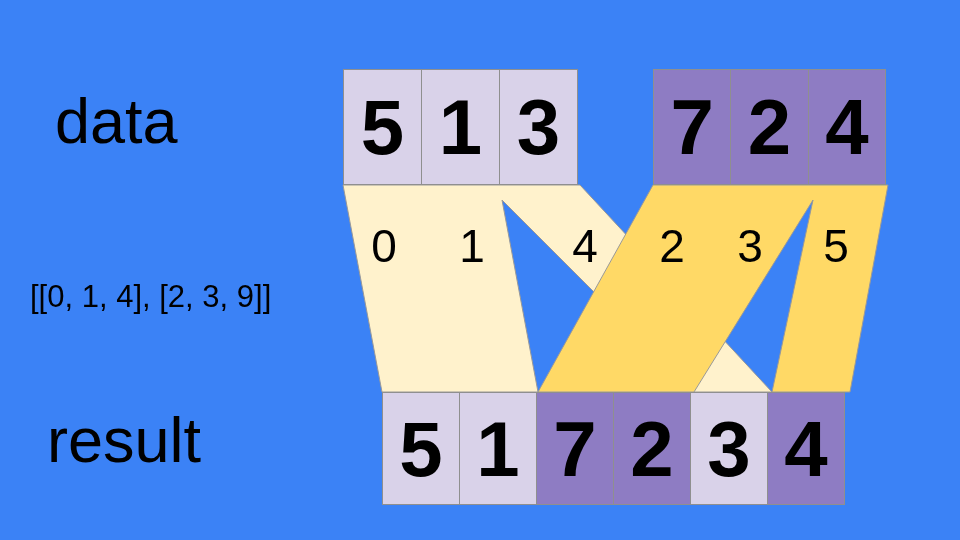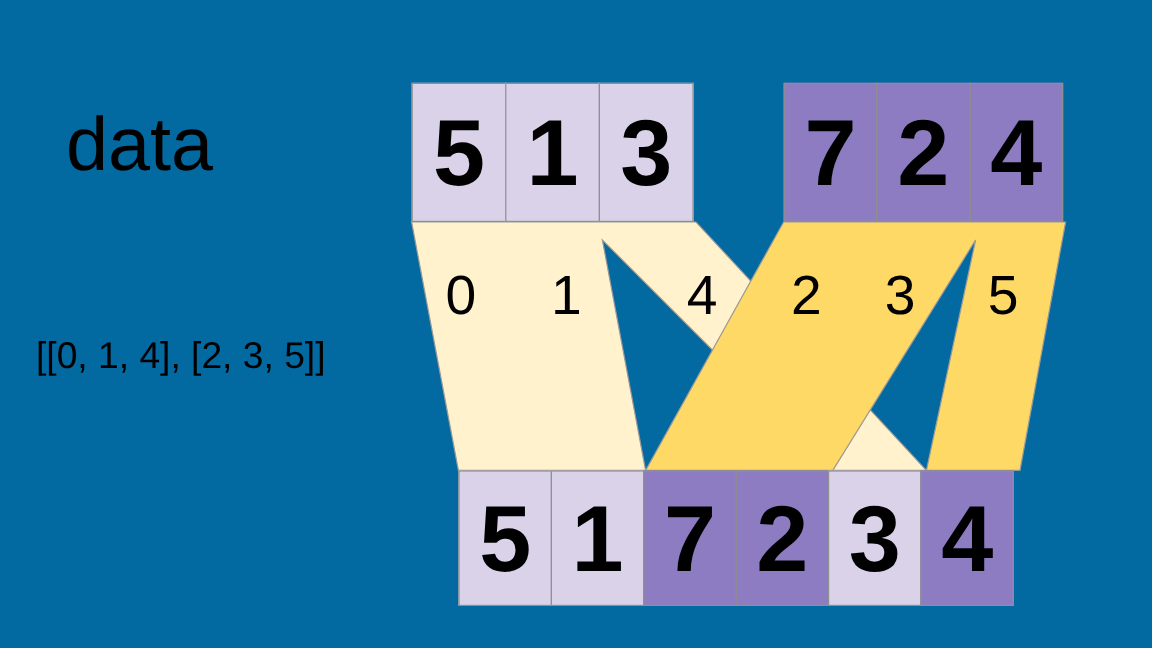--- a/index.html
+++ b/index.html
@@ -1,21 +1,21 @@
 <!DOCTYPE html>
 <html><head>
 <meta charset="utf-8">
 <style>
   html, body { margin: 0; padding: 0; background: #ffffff; }
   .stage {
     position: relative;
     width: 960px;
     height: 540px;
     overflow: hidden;
-    background: #0369a1;
+    background: #3b82f6;
     font-family: "Liberation Sans", sans-serif;
     color: #000000;
   }
   #bands-svg { position: absolute; left: 0; top: 0; }
   .label {
     position: absolute;
     font-size: 63px;
     line-height: 1;
     white-space: nowrap;
   }
@@ -51,21 +51,22 @@
 </head>
 <body>
 
 <div class="stage">
   <svg id="bands-svg" width="960" height="540" viewBox="0 0 960 540">
       <polygon points="343,185 580,185 772,392 694,392 502,200 538,392 382,392" fill="#fff2cc" stroke="#999999" stroke-width="1"></polygon>
       <polygon points="653,185 888,185 850,392 772,392 813,200 694,392 538,392" fill="#ffd966" stroke="#999999" stroke-width="1"></polygon>
     </svg>
 
   <div class="label lbl-data">data</div>
-  <div class="sublabel lbl-indices-value">[[0, 1, 4], [2, 3, 5]]</div>
+  <div class="sublabel lbl-indices-value">[[0, 1, 4], [2, 3, 9]]</div>
+  <div class="label lbl-result">result</div>
 
   <div id="data-group-1" class="cell-row" style="left: 343px; top: 69px;">
       <div class="cell" style="width: 79px; height: 116px; background: rgb(217, 210, 233); border: 1px solid rgb(143, 143, 143);">5</div>
       <div class="cell" style="width: 79px; height: 116px; background: rgb(217, 210, 233); border: 1px solid rgb(143, 143, 143);">1</div>
       <div class="cell" style="width: 79px; height: 116px; background: rgb(217, 210, 233); border: 1px solid rgb(143, 143, 143);">3</div>
     </div>
   <div id="data-group-2" class="cell-row" style="left: 653px; top: 69px;">
       <div class="cell" style="width: 78.33px; height: 116px; background: rgb(142, 124, 195); border: 1px solid rgb(143, 143, 143);">7</div>
       <div class="cell" style="width: 78.33px; height: 116px; background: rgb(142, 124, 195); border: 1px solid rgb(143, 143, 143);">2</div>
       <div class="cell" style="width: 78.33px; height: 116px; background: rgb(142, 124, 195); border: 1px solid rgb(143, 143, 143);">4</div>

